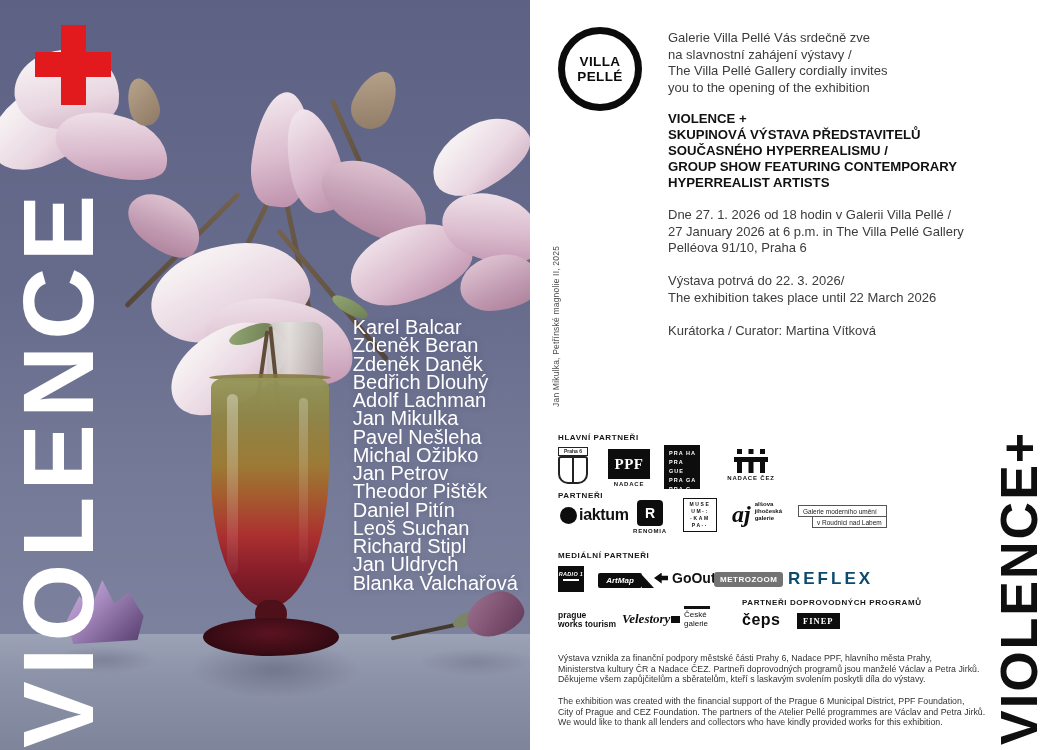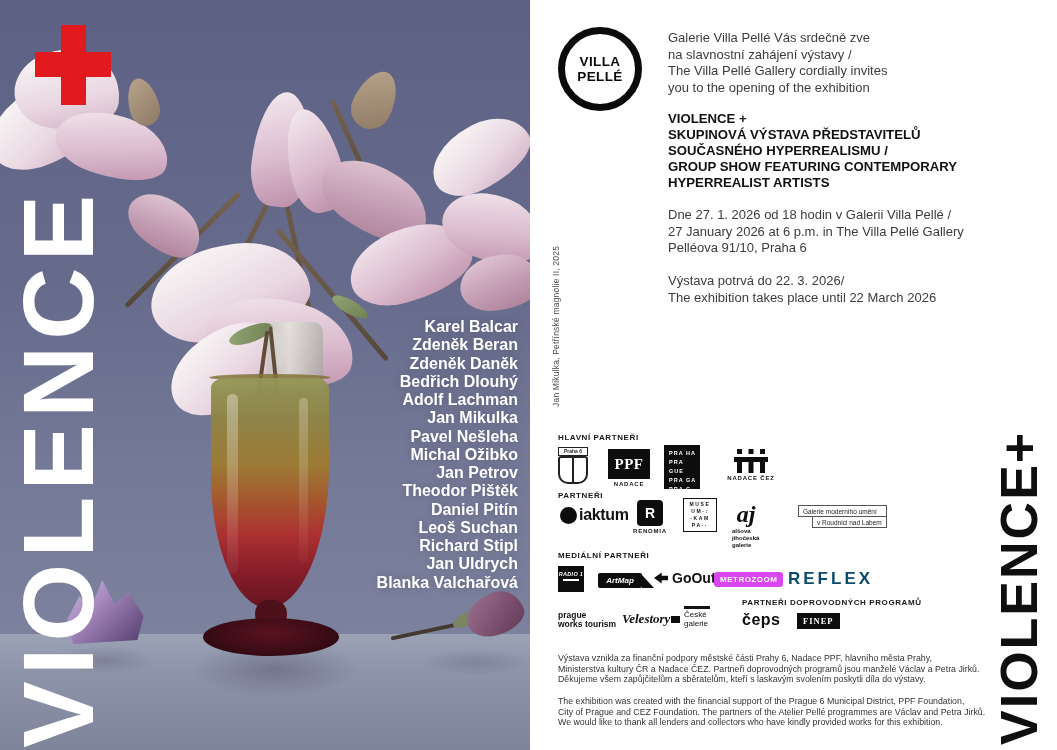--- a/index.html
+++ b/index.html
@@ -79,22 +79,22 @@
   .r2{left:52px;top:646px;width:104px;height:28px;opacity:.7;}
   .r3{left:418px;top:648px;width:116px;height:28px;opacity:.6;}
 
   .red-plus{position:absolute;left:35px;top:25px;width:76px;height:80px;}
   .red-plus .vbar{position:absolute;left:26px;top:0;width:25px;height:80px;background:#e31a1d;}
   .red-plus .hbar{position:absolute;left:0;top:27px;width:76px;height:25px;background:#e31a1d;}
 
   .big-title{position:absolute;left:-262px;top:372px;width:640px;height:112px;
              transform:rotate(-90deg);color:#ffffff;font-weight:700;font-size:100px;
              letter-spacing:6px;line-height:112px;white-space:nowrap;}
-  .artists{position:absolute;right:12px;top:318px;text-align:right;color:#ffffff;
-           font-weight:700;font-size:16px;line-height:18.25px;white-space:pre-line;
+  .artists{position:absolute;right:12px;top:318px;color:#ffffff;
+           font-weight:400;font-size:20px;line-height:18.25px;white-space:pre-line;
            text-shadow:0 0 6px rgba(60,60,90,.35);}
 
   .credit{position:absolute;left:477px;top:321px;width:160px;height:12px;transform:rotate(-90deg);
           font-size:8.5px;color:#4d4d4d;letter-spacing:.2px;white-space:nowrap;}
 
   
   .villa-logo{position:absolute;left:558px;top:27px;width:84px;height:84px;border:7px solid #0b0b0b;
               border-radius:50%;box-sizing:border-box;display:flex;align-items:center;justify-content:center;}
   .villa-logo .vl-text{font-weight:700;font-size:13.5px;line-height:15px;letter-spacing:.4px;
               text-align:center;white-space:pre-line;color:#0b0b0b;}
@@ -120,38 +120,38 @@
            font-size:5.5px;font-weight:700;line-height:9px;letter-spacing:1px;white-space:pre-line;}
   .cez-glyph{display:block;}
   .renomia-box{width:26px;height:26px;background:#0d0d0d;border-radius:4px;color:#fff;display:flex;align-items:center;
            justify-content:center;font-weight:700;font-size:14px;}
   .iaktum{display:flex;align-items:center;}
   .iaktum .dot{width:17px;height:17px;border-radius:50%;background:#0d0d0d;margin-right:2px;}
   .iaktum .txt{font-size:16px;font-weight:600;color:#111;letter-spacing:-.3px;}
   .kampa-box{width:34px;height:34px;border:1.5px solid #111;box-sizing:border-box;color:#111;
              font-size:5px;font-weight:700;line-height:7.2px;letter-spacing:1.6px;white-space:pre-line;
              display:flex;align-items:center;justify-content:center;text-align:center;}
-  .aj{display:flex;align-items:flex-end;flex-direction:column;}
+  .aj{display:flex;align-items:flex-start;}
   .aj .glyph{font-family:"Liberation Serif",serif;font-style:italic;font-weight:700;font-size:24px;color:#0d0d0d;margin-right:4px;}
   .aj .lines{font-size:6px;font-weight:700;line-height:7px;color:#111;white-space:pre-line;}
   .roud{font-size:6.5px;color:#222;}
   .roud .bx{border:1px solid #555;padding:1.5px 4px;white-space:nowrap;background:#fff;}
   .roud .bx2{margin-left:14px;margin-top:-1px;}
   .radio1{width:26px;height:26px;background:#0d0d0d;color:#fff;text-align:center;box-sizing:border-box;padding-top:5px;
           font-size:5.5px;font-weight:700;font-style:italic;letter-spacing:.3px;}
   .radio1 .bar{width:16px;height:2px;background:#fff;margin:2px auto 0;}
   .artmap{width:44px;height:15px;background:#0d0d0d;color:#fff;font-size:8px;font-weight:700;font-style:italic;
           display:flex;align-items:center;justify-content:center;position:relative;border-radius:2px;}
   .artmap::after{content:"";position:absolute;right:-12px;bottom:0;border-left:12px solid #0d0d0d;
           border-top:13px solid transparent;}
   .goout{display:flex;align-items:center;}
   .goout .arrow{width:14px;height:11px;background:#0d0d0d;margin-right:4px;
           clip-path:polygon(0 50%,55% 0,55% 30%,100% 30%,100% 70%,55% 70%,55% 100%);}
   .goout .txt{font-size:14px;font-weight:700;color:#111;}
-  .metrozoom{background:#d946ef;color:#fff;border-radius:3px;padding:3px 6px;font-size:8px;font-weight:700;letter-spacing:.5px;}
+  .metrozoom{background:#737373;color:#fff;border-radius:3px;padding:3px 6px;font-size:8px;font-weight:700;letter-spacing:.5px;}
   .reflex{font-size:17px;font-weight:800;letter-spacing:3px;color:#0c4a6e;}
   .pct{font-size:8.5px;font-weight:700;line-height:9px;color:#111;white-space:pre-line;}
   .velestory{font-family:"Liberation Serif",serif;font-style:italic;font-weight:700;font-size:13px;color:#0d0d0d;}
   .velestory .badge{display:inline-block;width:9px;height:7px;background:#0d0d0d;margin-left:1px;}
   .ceske .bar{width:26px;height:3px;background:#111;margin-bottom:2px;}
   .ceske .txt{font-size:8px;font-weight:400;line-height:8.5px;color:#111;white-space:pre-line;}
   .ceps{font-size:16px;font-weight:800;letter-spacing:.5px;color:#0d0d0d;}
   .finep{background:#0d0d0d;color:#fff;padding:3px 6px;font-family:"Liberation Serif",serif;
          font-weight:700;font-size:8.5px;letter-spacing:1px;}
 
@@ -255,20 +255,21 @@
   <div class="tblock t-title">VIOLENCE +
 SKUPINOVÁ VÝSTAVA PŘEDSTAVITELŮ
 SOUČASNÉHO HYPERREALISMU /
 GROUP SHOW FEATURING CONTEMPORARY
 HYPERREALIST ARTISTS</div>
   <div class="tblock t-open">Dne 27. 1. 2026 od 18 hodin v Galerii Villa Pellé /
 27 January 2026 at 6 p.m. in The Villa Pellé Gallery
 Pelléova 91/10, Praha 6</div>
   <div class="tblock t-dur">Výstava potrvá do 22. 3. 2026/
 The exhibition takes place until 22 March 2026</div>
+  <div class="tblock t-cur">Kurátorka / Curator: Martina Vítková</div>
 
   <div class="sec-heading" style="left:558px;top:433px;">HLAVNÍ PARTNEŘI</div>
   <div class="logo" style="left:558px;top:447px;">
     <div class="praha6-head">Praha 6</div>
     <div class="praha6-body"></div>
   </div>
   <div class="logo" style="left:608px;top:449px;">
     <div class="ppf-box">PPF</div>
     <div class="lg-label">NADACE</div>
   </div>

